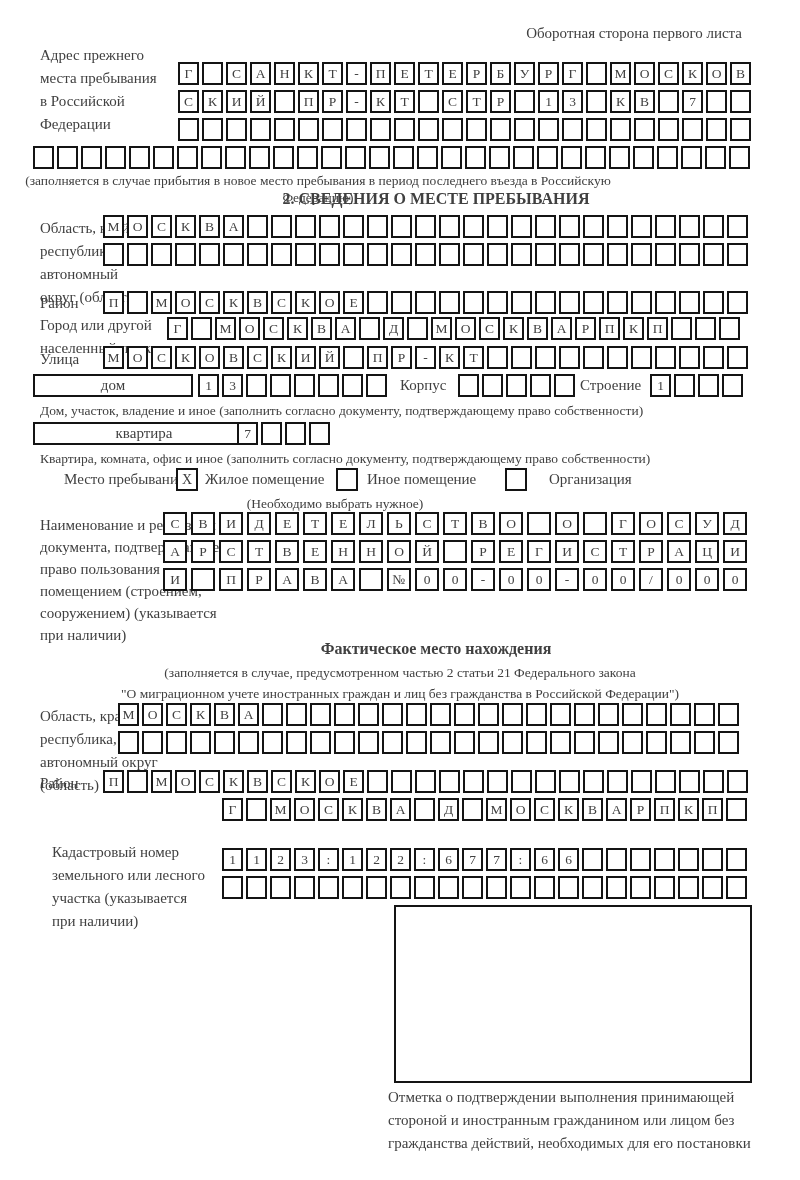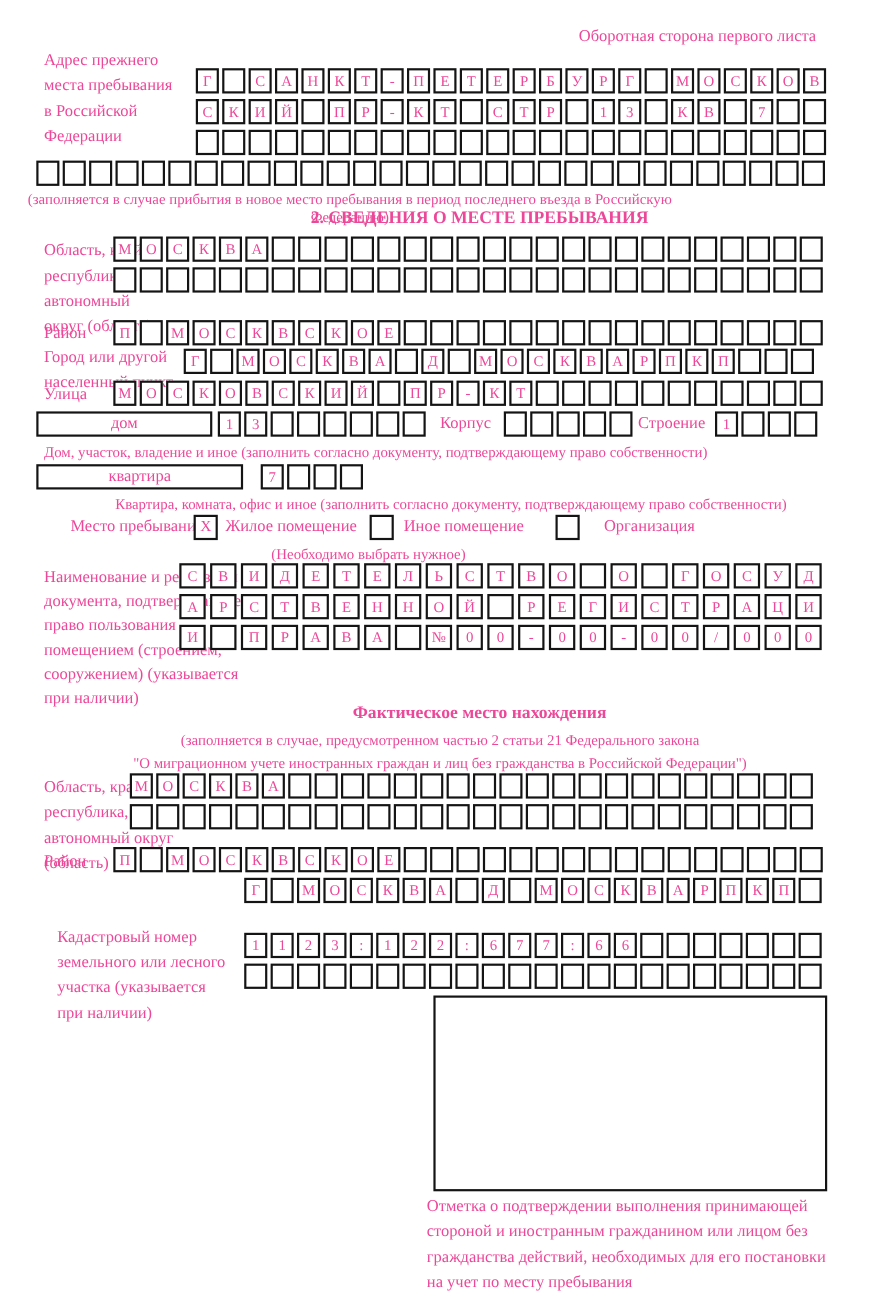--- a/index.html
+++ b/index.html
@@ -1,18 +1,18 @@
 <!DOCTYPE html>
 <html><head>
 <meta charset="utf-8">
 <style>
   html,body { margin:0; padding:0; background:#fff; }
   .page {
     position:relative; width:800px; height:1180px; background:#ffffff;
-    font-family:"Liberation Serif", serif; color:#ec4899; overflow:hidden;
+    font-family:"Liberation Serif", serif; color:#404040; overflow:hidden;
   }
   .abs { position:absolute; }
   .label { font-size:15px; line-height:23px; }
   .note  { font-size:13.5px; line-height:17px; }
   .center{ text-align:center; }
   .bold  { font-weight:bold;padding-left:36px; }
   .cellrow { position:absolute; display:flex; gap:3px; }
   .cellrow.wide { gap:4px; }
   .cell {
     box-sizing:border-box; flex:0 0 21px; width:21px; height:23px;
@@ -338,28 +338,28 @@
     </div>
   <div class="abs label" style="top:374px; left:580px;">Строение</div>
   <div class="cellrow" style="left:650px; top:374px;">
       <span class="cell">1</span>
       <span class="cell"></span>
       <span class="cell"></span>
       <span class="cell"></span>
     </div>
   <div class="abs note" style="top:402px; left:40px; width:740px;">Дом, участок, владение и иное (заполнить согласно документу, подтверждающему право собственности)</div>
 
-  <div class="widebox" style="left:33px; top:422px; width:188px;">квартира</div>
+  <div class="widebox" style="left:33px; top:422px; width:222px;">квартира</div>
   <div class="cellrow" style="left:237px; top:422px;">
       <span class="cell">7</span>
       <span class="cell"></span>
       <span class="cell"></span>
       <span class="cell"></span>
     </div>
-  <div class="abs note" style="top:450px; left:40px; width:740px;text-align:center;">Квартира, комната, офис и иное (заполнить согласно документу, подтверждающему право собственности)</div>
+  <div class="abs note" style="top:450px; left:40px; width:740px;">Квартира, комната, офис и иное (заполнить согласно документу, подтверждающему право собственности)</div>
 
   <div class="abs label" style="top:468px; left:40px;margin-left:24px;">Место пребывания:</div>
   <div class="checkbox" style="left:176px; top:468px;">X</div>
   <div class="abs label" style="top:468px; left:205px;">Жилое помещение</div>
   <div class="checkbox" style="left:336px; top:468px;"></div>
   <div class="abs label" style="top:468px; left:367px;">Иное помещение</div>
   <div class="checkbox" style="left:505px; top:468px;"></div>
   <div class="abs label" style="top:468px; left:549px;">Организация</div>
   <div class="abs note center" style="top:495px; left:35px; width:600px;">(Необходимо выбрать нужное)</div>
 
@@ -617,16 +617,15 @@
       <span class="cell"></span>
       <span class="cell"></span>
       <span class="cell"></span>
     </div>
 
   <div class="bigbox" style="left:394px; top:905px; width:358px; height:178px;"></div>
   <div class="abs caption" style="top:1086px; left:388px; width:374px;">
       <div>Отметка о подтверждении выполнения принимающей</div>
       <div>стороной и иностранным гражданином или лицом без</div>
       <div>гражданства действий, необходимых для его постановки</div>
-      <div>на учет по месту пребывания</div>
     </div>
 
 </div>
 
 </body></html>

